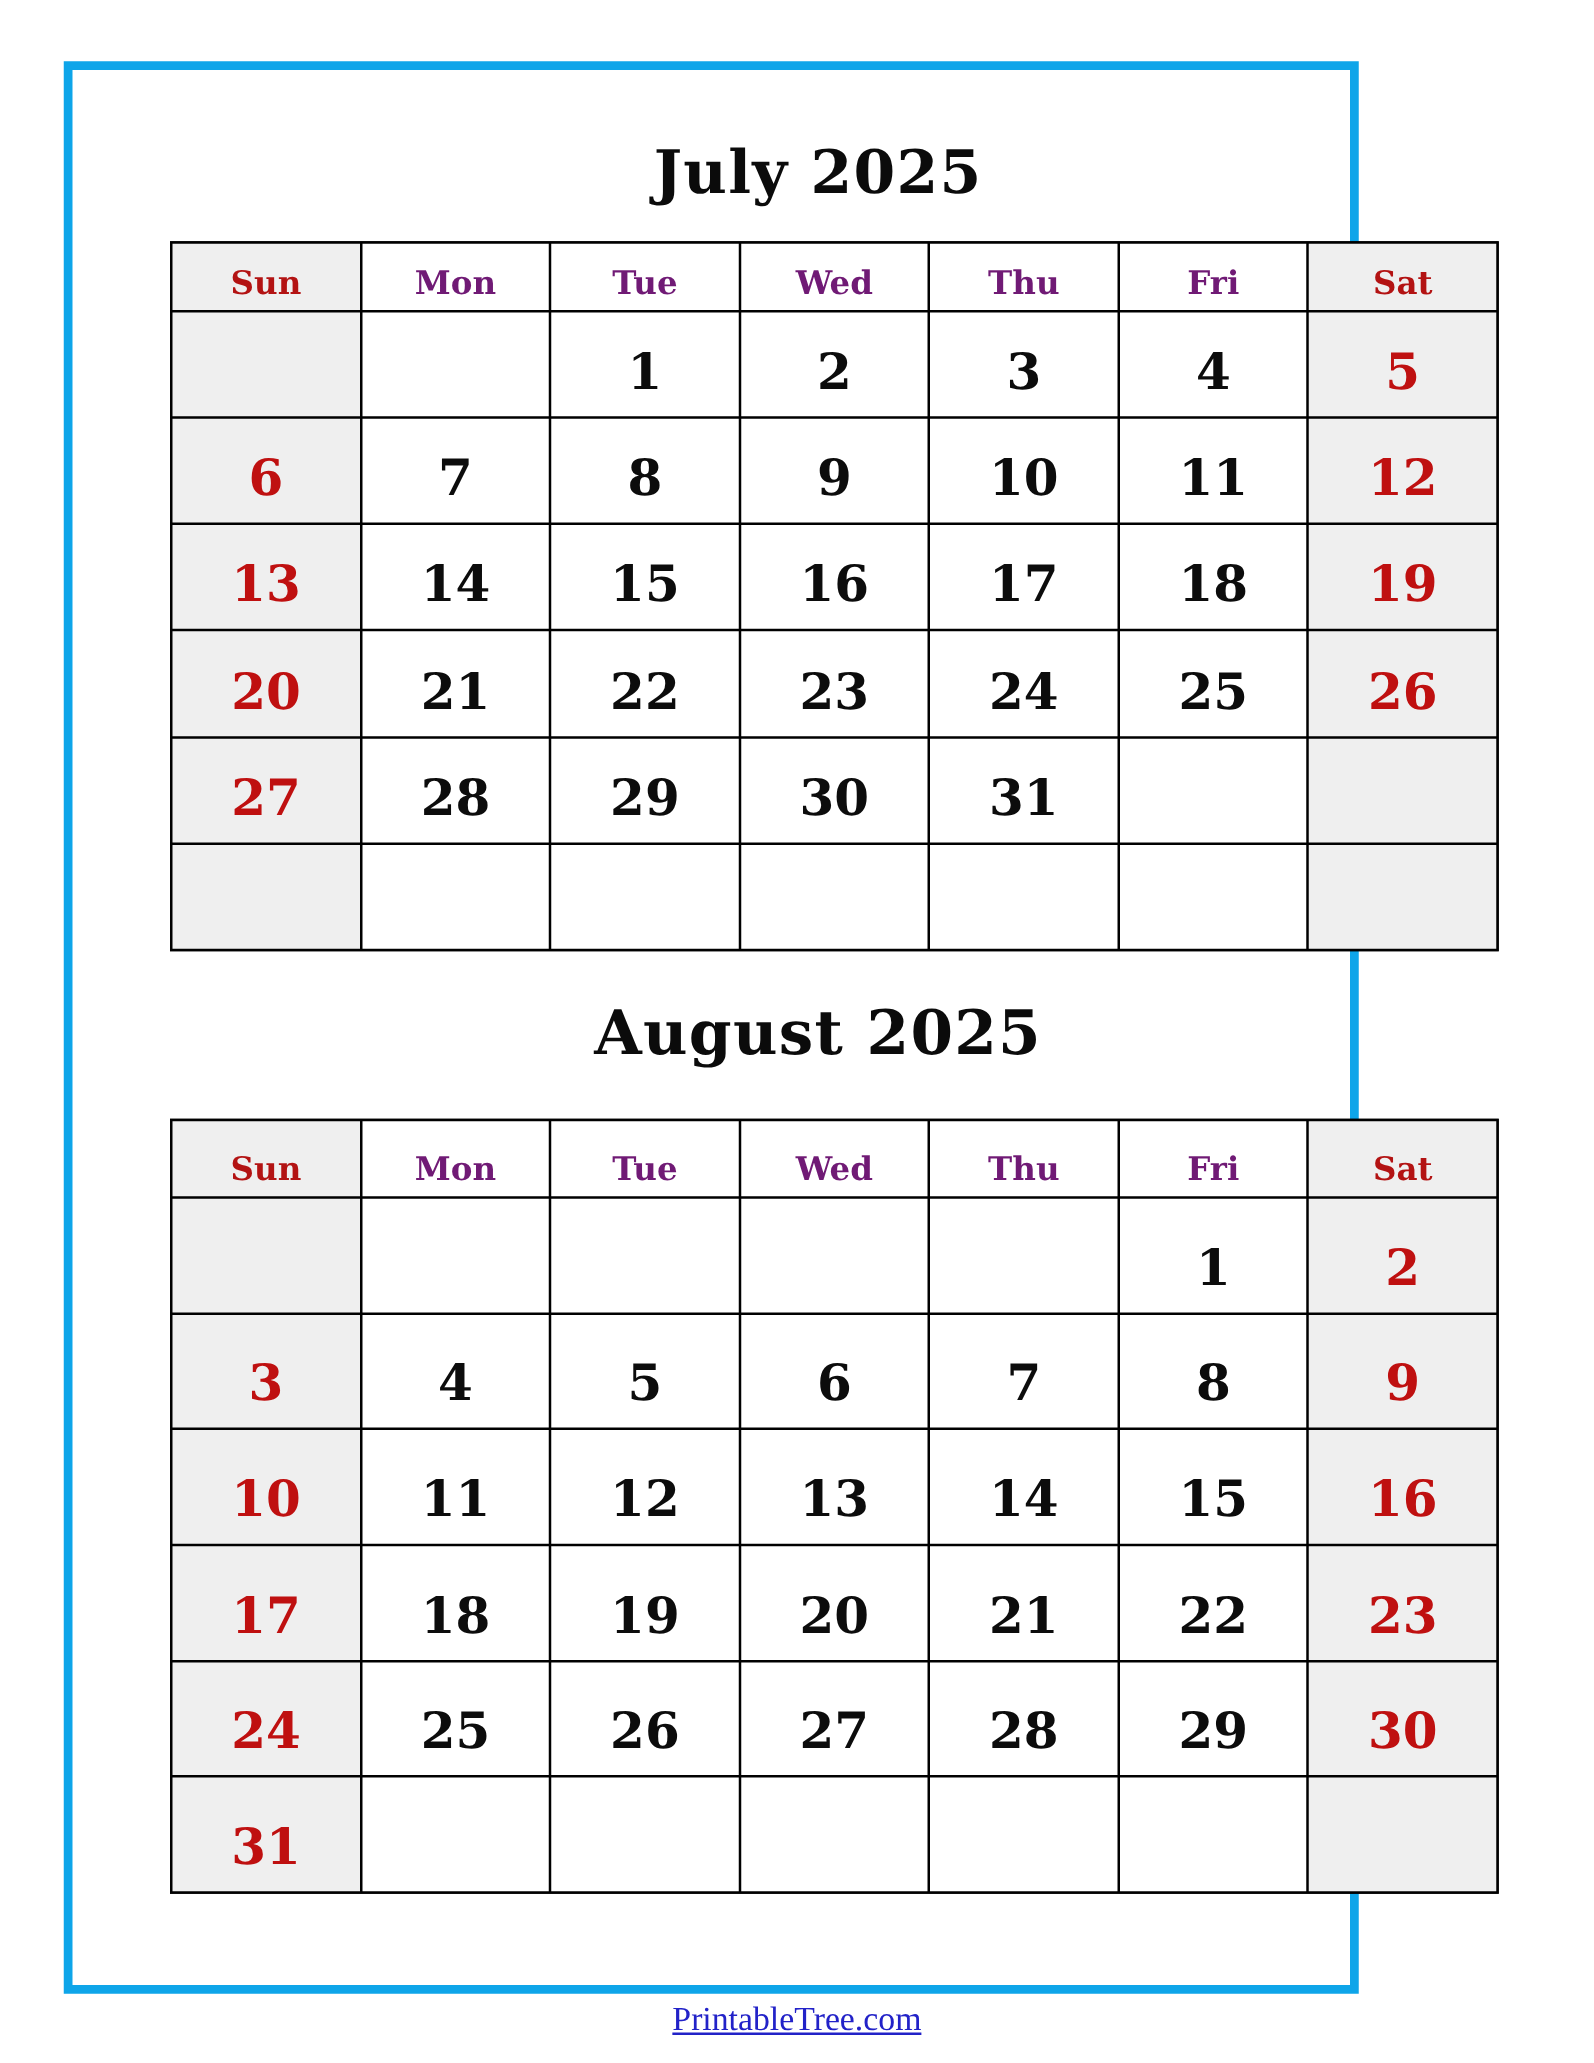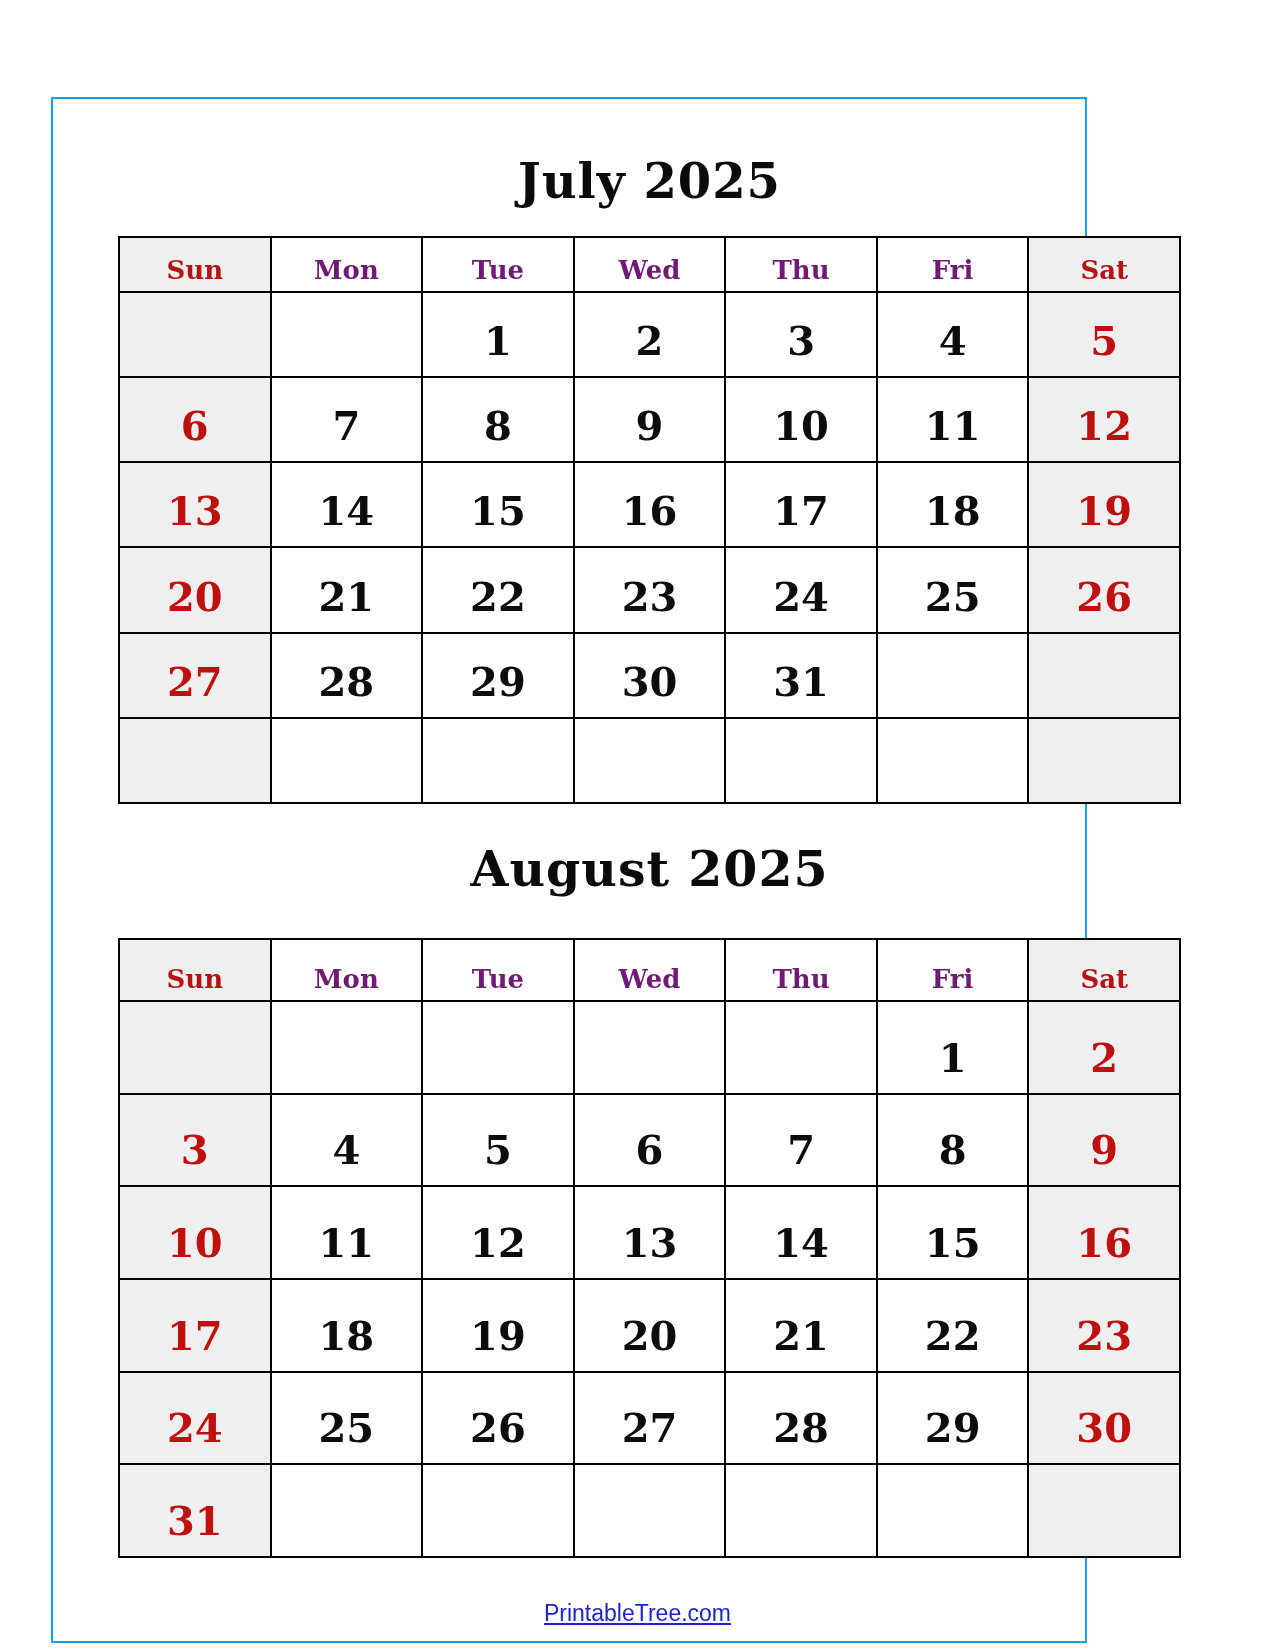--- a/index.html
+++ b/index.html
@@ -15,42 +15,41 @@
     overflow: hidden;
     font-family: "DejaVu Serif", "Liberation Serif", serif;
   }
   .sheet {
     position: absolute;
     left: 51px;
     top: 49px;
     width: 1036px;
     height: 1546px;
     box-sizing: border-box;
-    border: 2px solid #0ea5e9;
-    background: #ffffff;
-    margin-top: 48px;
+    border: 7px solid #0ea5e9;
+    background: #ffffff;
   }
   .month-title {
     position: absolute;
     left: 65px;
     width: 1063px;
     margin: 0;
     text-align: center;
     font-family: "DejaVu Serif", "Liberation Serif", serif;
     font-weight: bold;
     color: #0b0b0b;
     letter-spacing: 1px;
     line-height: 1;
   }
   .title-july   { top: 58px;  font-size: 48px; }
   .title-august { top: 746px; font-size: 49px; }
 
   .calendar-grid {
     position: absolute;
-    left: 65px;
+    left: 78px;
     width: 1063px;
     box-sizing: border-box;
     display: grid;
     grid-template-columns: repeat(7, 1fr);
     background: var(--grid-border, #000000);
     border: 2px solid var(--grid-border, #000000);
     gap: 2px;
   }
   .grid-july {
     top: 137px;
@@ -90,22 +89,22 @@
     color: var(--weekend-date-red, #bf1010);
   }
   .footer {
     position: absolute;
     left: 0;
     top: 1600px;
     width: 1275px;
     text-align: center;
   }
   .footer-link {
-    font-family: Liberation Sans, sans-serif;
-    font-size: 23px;
+    font-family: Liberation Serif, serif;
+    font-size: 27px;
     color: var(--footer-link-blue, #2222c8);
     text-decoration: underline;
     cursor: pointer;
   }
 </style>
 </head>
 <body>
 
 <div class="canvas">
   <div class="sheet">

